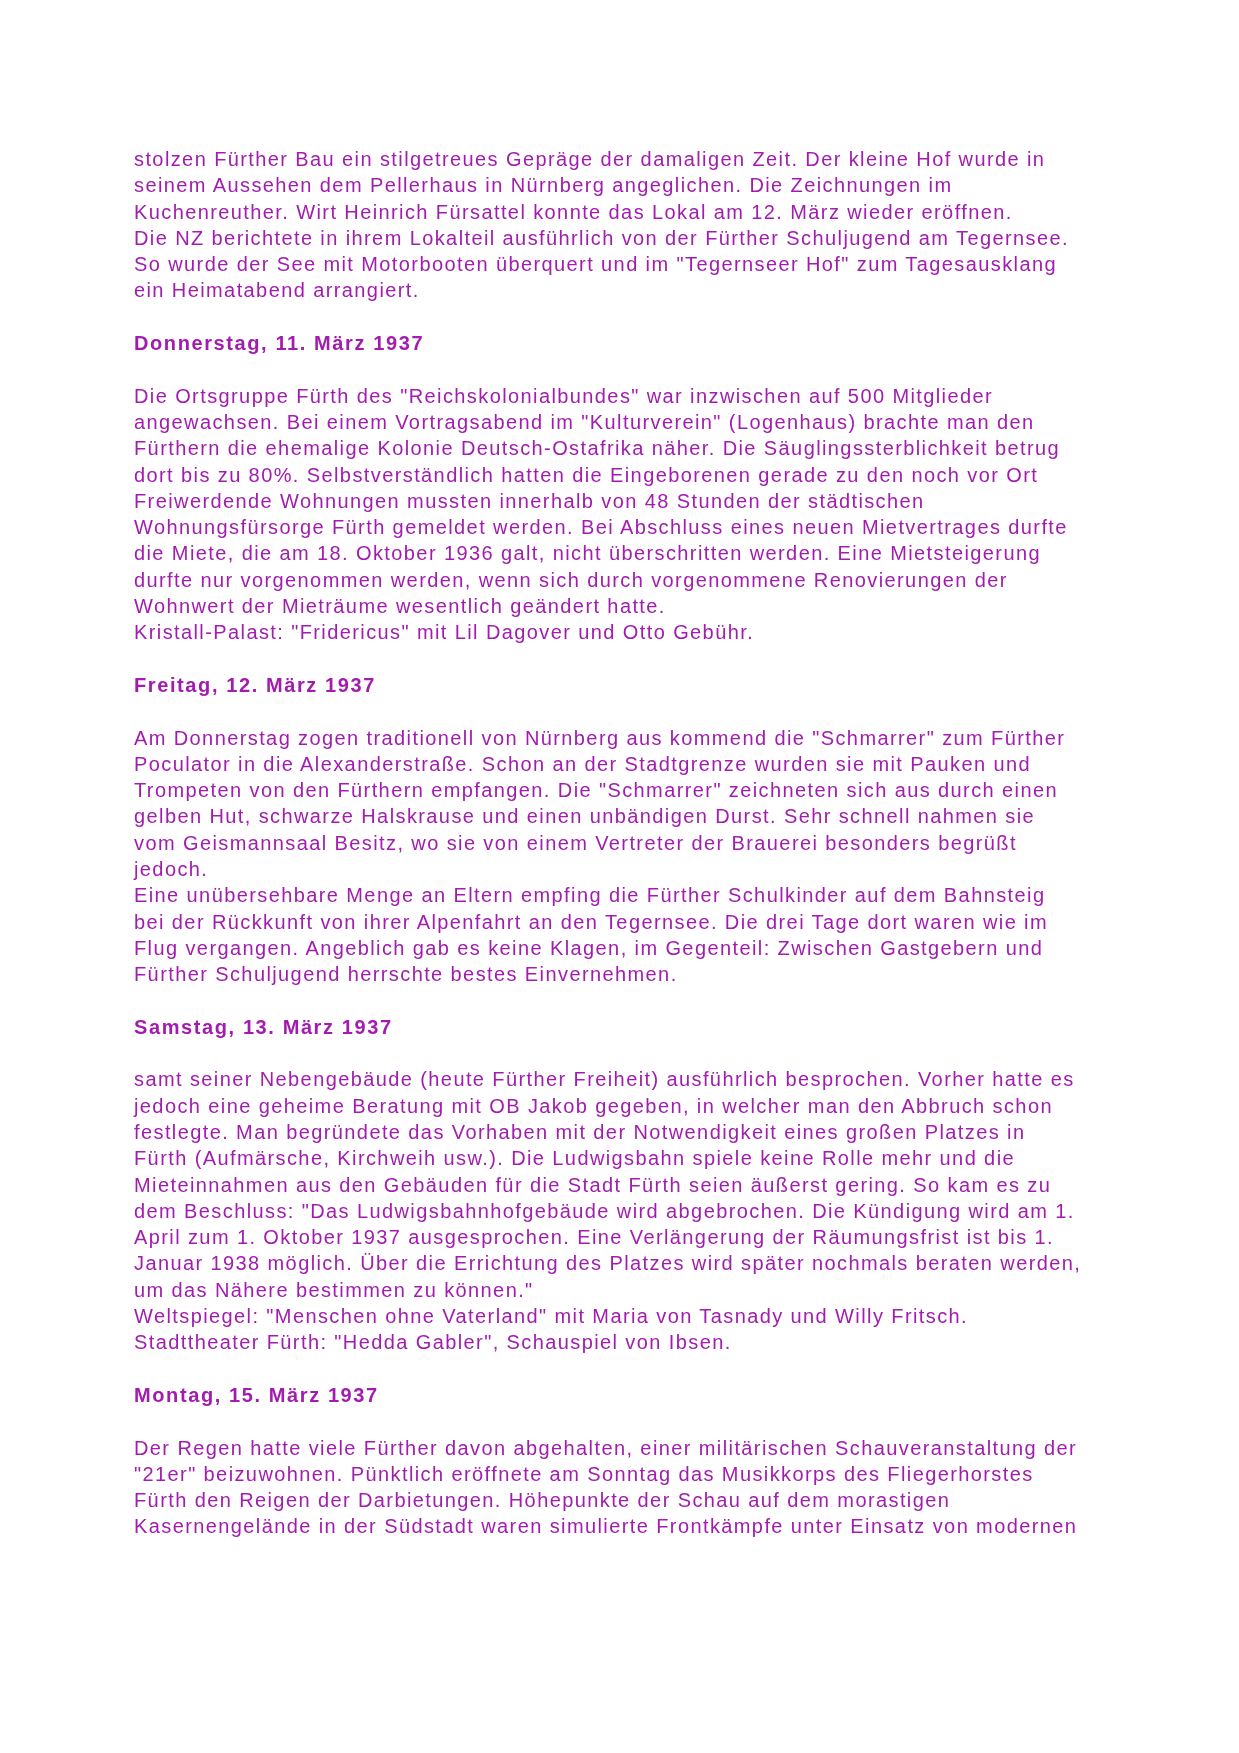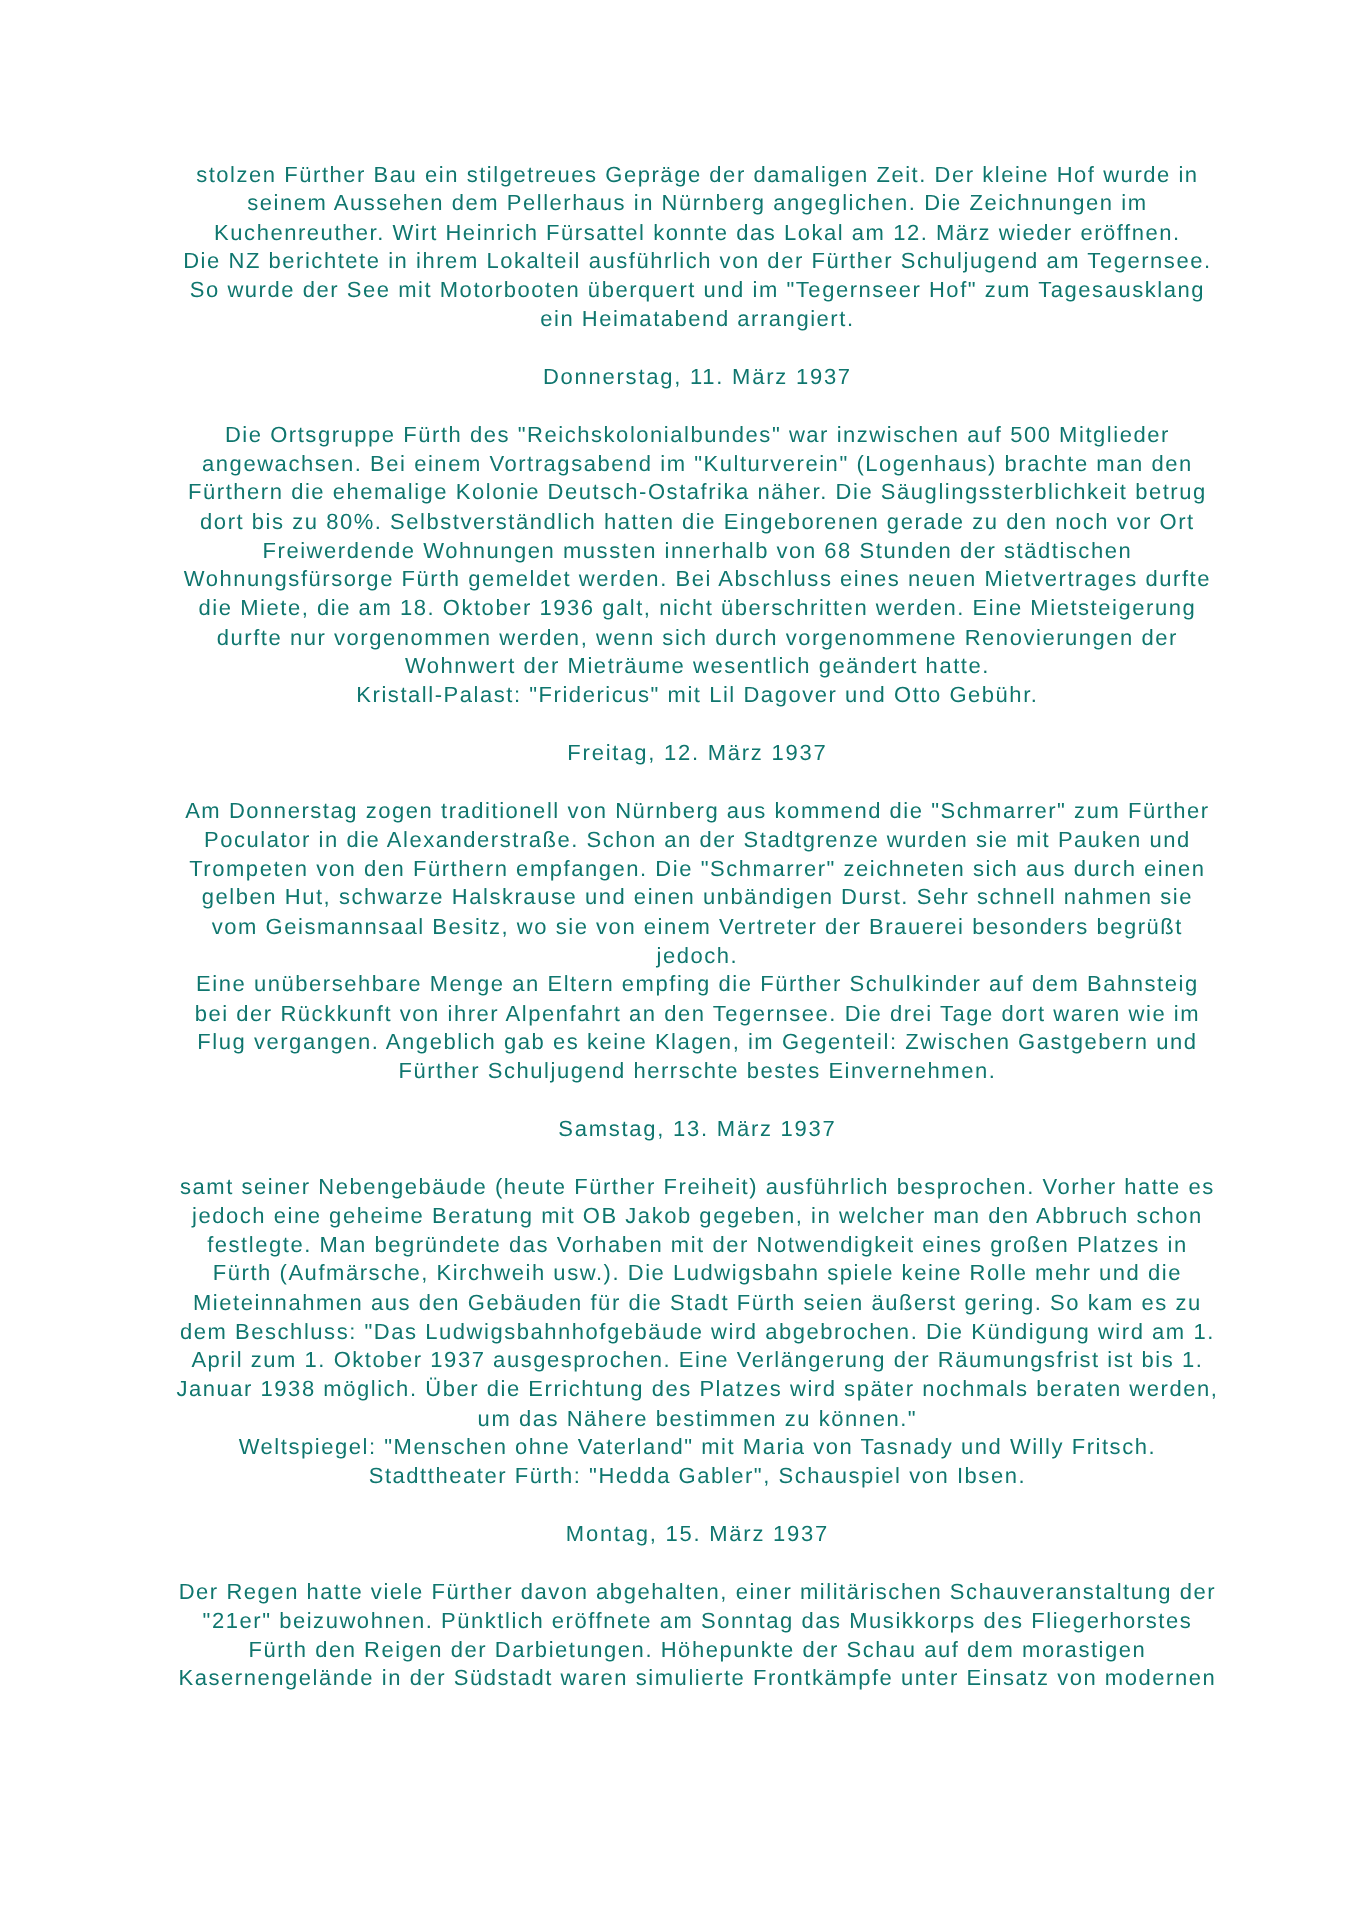--- a/index.html
+++ b/index.html
@@ -29,49 +29,49 @@
     font-family: "Liberation Sans", "DejaVu Sans", sans-serif;
     font-size: 20px;
     line-height: 26.3px;
     letter-spacing: 1.4px;
   }
   .block.paragraph {
     margin: 0;
   }
   .block.heading {
     margin: 26.3px 0;
-    font-weight: normal;
+    font-weight: bold;
     letter-spacing: 1.6px;
     white-space: pre;
   }
   .line {
     white-space: pre;
     height: 26.3px;
   }
 </style>
 </head>
 <body style="background: rgb(255, 255, 255);">
 
 <div class="page">
-  <div class="content" id="doc-content" style="color: #0f766e; text-align: center;">
+  <div class="content" id="doc-content" style="color: #a21caf;">
       <div class="block paragraph">
         <div class="line">stolzen Fürther Bau ein stilgetreues Gepräge der damaligen Zeit. Der kleine Hof wurde in</div>
         <div class="line">seinem Aussehen dem Pellerhaus in Nürnberg angeglichen. Die Zeichnungen im</div>
         <div class="line">Kuchenreuther. Wirt Heinrich Fürsattel konnte das Lokal am 12. März wieder eröffnen.</div>
         <div class="line">Die NZ berichtete in ihrem Lokalteil ausführlich von der Fürther Schuljugend am Tegernsee.</div>
         <div class="line">So wurde der See mit Motorbooten überquert und im "Tegernseer Hof" zum Tagesausklang</div>
         <div class="line">ein Heimatabend arrangiert.</div>
       </div>
       <div class="block heading">Donnerstag, 11. März 1937</div>
       <div class="block paragraph">
         <div class="line">Die Ortsgruppe Fürth des "Reichskolonialbundes" war inzwischen auf 500 Mitglieder</div>
         <div class="line">angewachsen. Bei einem Vortragsabend im "Kulturverein" (Logenhaus) brachte man den</div>
         <div class="line">Fürthern die ehemalige Kolonie Deutsch-Ostafrika näher. Die Säuglingssterblichkeit betrug</div>
         <div class="line">dort bis zu 80%. Selbstverständlich hatten die Eingeborenen gerade zu den noch vor Ort</div>
-        <div class="line">Freiwerdende Wohnungen mussten innerhalb von 68 Stunden der städtischen</div>
+        <div class="line">Freiwerdende Wohnungen mussten innerhalb von 48 Stunden der städtischen</div>
         <div class="line">Wohnungsfürsorge Fürth gemeldet werden. Bei Abschluss eines neuen Mietvertrages durfte</div>
         <div class="line">die Miete, die am 18. Oktober 1936 galt, nicht überschritten werden. Eine Mietsteigerung</div>
         <div class="line">durfte nur vorgenommen werden, wenn sich durch vorgenommene Renovierungen der</div>
         <div class="line">Wohnwert der Mieträume wesentlich geändert hatte.</div>
         <div class="line">Kristall-Palast: "Fridericus" mit Lil Dagover und Otto Gebühr.</div>
       </div>
       <div class="block heading">Freitag, 12. März 1937</div>
       <div class="block paragraph">
         <div class="line">Am Donnerstag zogen traditionell von Nürnberg aus kommend die "Schmarrer" zum Fürther</div>
         <div class="line">Poculator in die Alexanderstraße. Schon an der Stadtgrenze wurden sie mit Pauken und</div>

